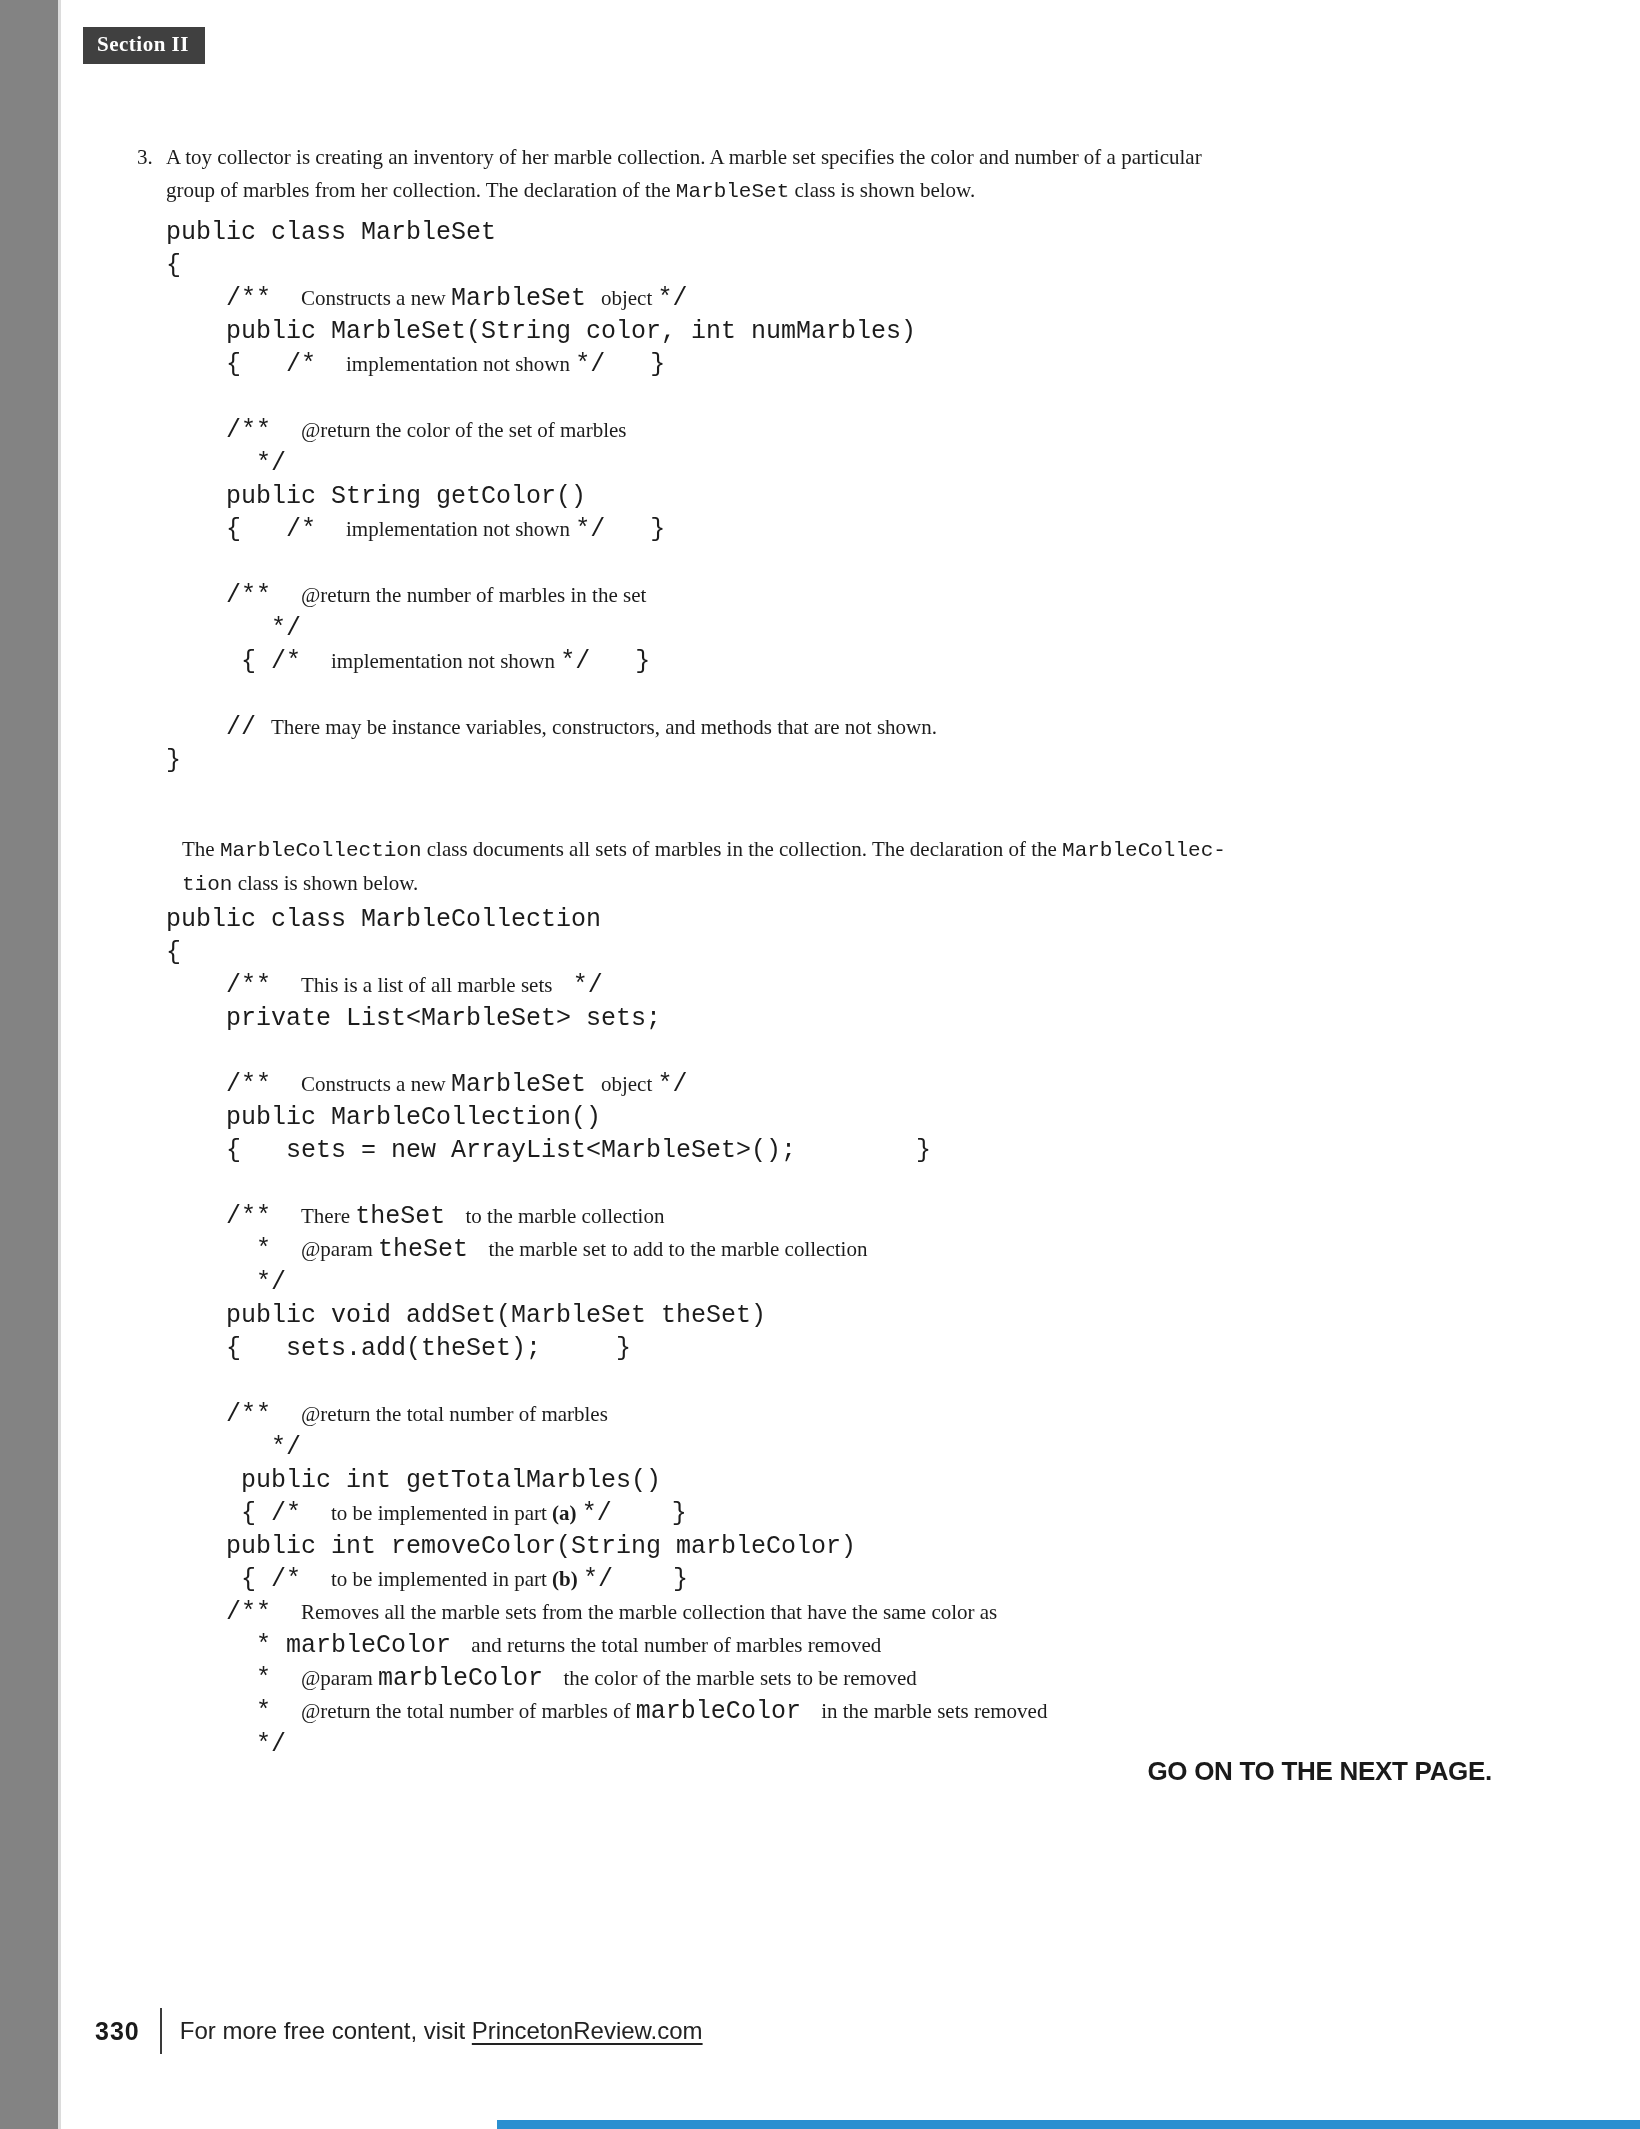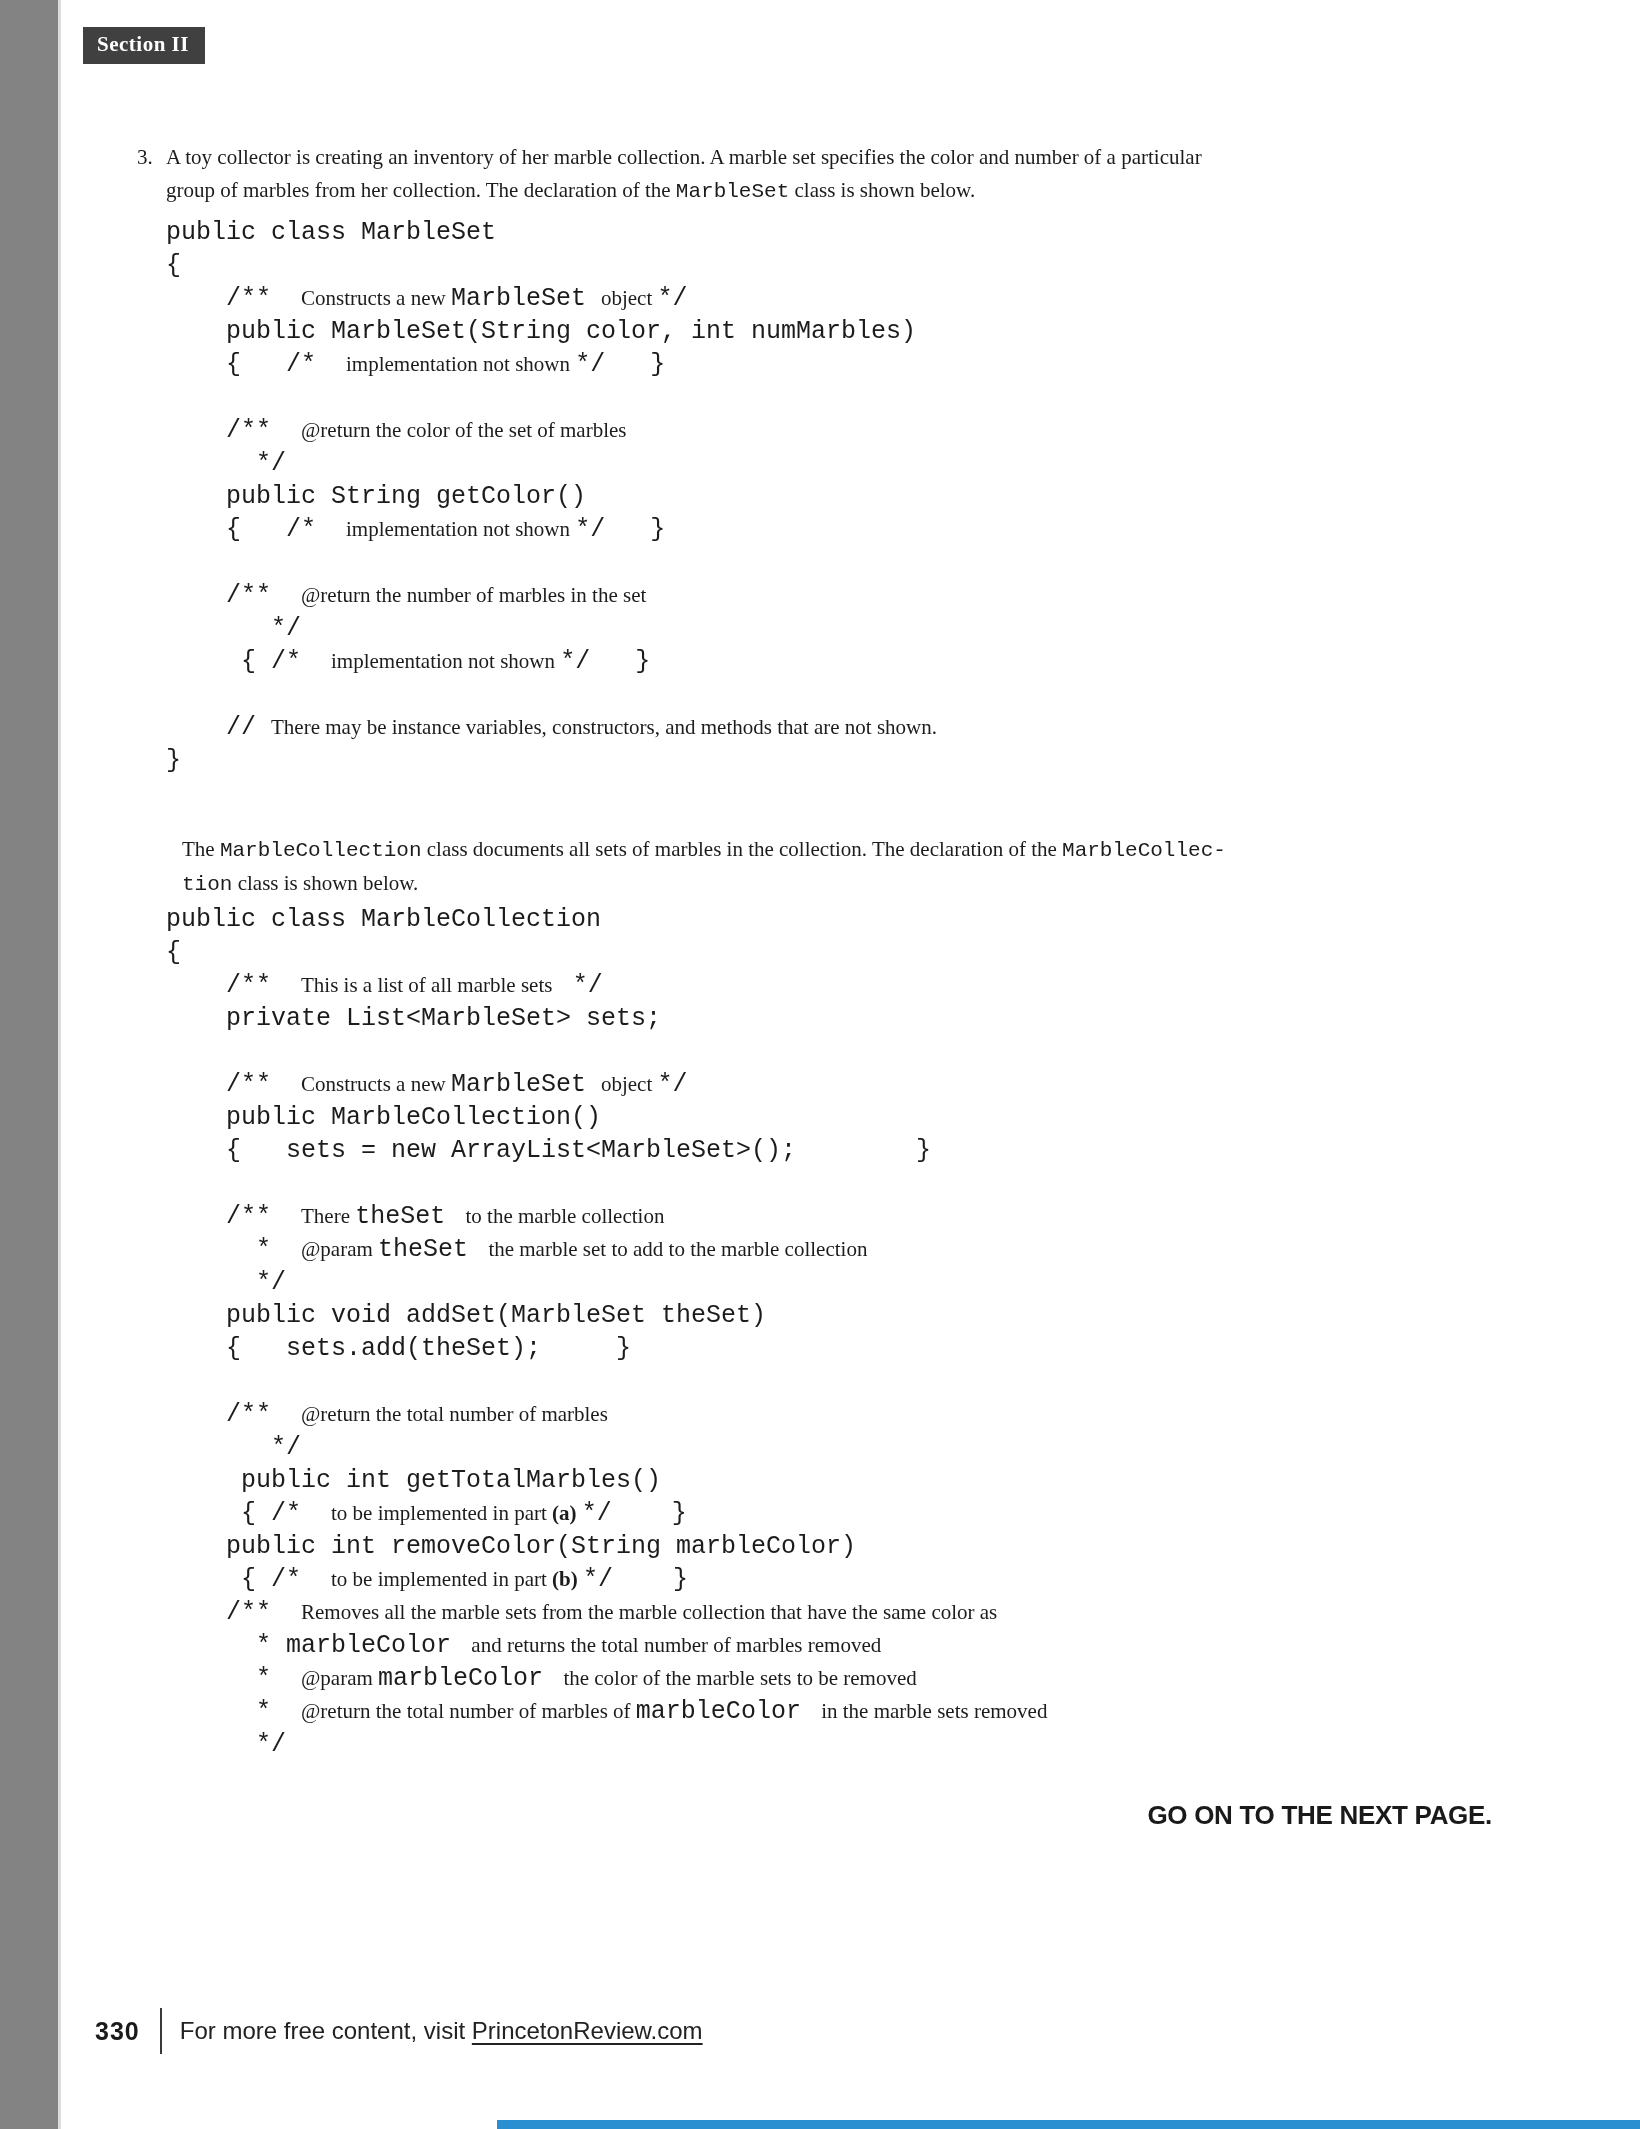--- a/index.html
+++ b/index.html
@@ -24,21 +24,21 @@
   .para .seg-c{font-family:"Liberation Mono",monospace;font-size:21px;}
   .code-block{position:absolute;left:166px;}
   .code-line{
     white-space:pre;font-family:"Liberation Mono",monospace;
     font-size:25px;line-height:33px;height:33px;color:#1c1c1c;
   }
   .code-line .seg-t{font-family:"Liberation Serif",serif;font-size:21px;}
   .code-line .seg-b{font-family:"Liberation Serif",serif;font-size:21px;font-weight:bold;}
   .seg-c{font-family:"Liberation Mono",monospace;}
   .go-on{
-    position:absolute;top:1800px;right:148px;
+    position:absolute;top:1756px;right:148px;
     font-family:"Liberation Sans",sans-serif;font-weight:bold;font-size:26px;
     color:#1a1a1a;letter-spacing:-0.3px;
   }
   .footer{position:absolute;left:95px;top:2008px;display:flex;align-items:center;
     font-family:"Liberation Sans",sans-serif;}
   .page-num{font-weight:bold;font-size:25px;letter-spacing:1px;color:#1a1a1a;}
   .footer-divider{width:2px;height:46px;background:#3a3a3a;margin:0 18px 0 20px;}
   .footer-text{font-size:24px;color:#222222;}
   .footer-link{text-decoration:underline;text-underline-offset:4px;cursor:pointer;}
   .bottom-accent{position:absolute;left:497px;right:0;bottom:0;height:9px;}

